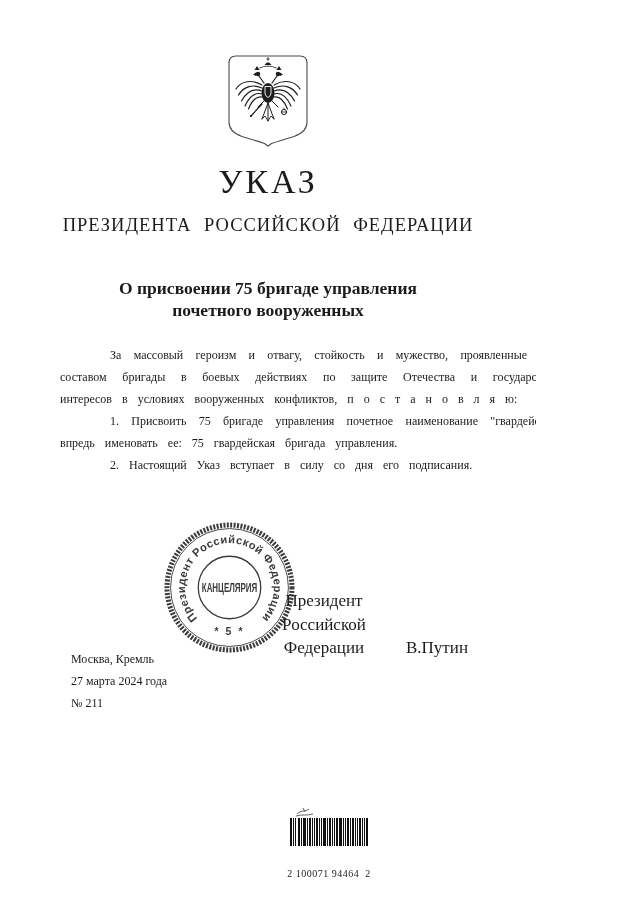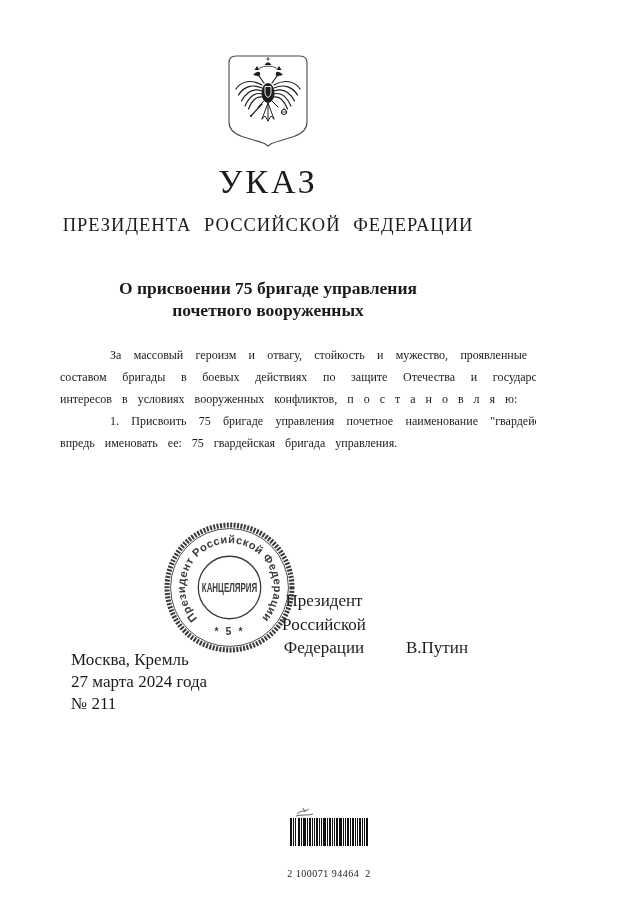--- a/index.html
+++ b/index.html
@@ -33,21 +33,21 @@
     position:absolute;left:242px;top:589px;display:flex;
     font-size:17px;line-height:23.5px;z-index:1;
   }
   .sig-office{width:164px;text-align:center;}
   .sig-name{align-self:flex-end;white-space:nowrap;}
   
   .stamp{position:absolute;left:163px;top:521px;width:133px;height:133px;z-index:3;opacity:.92;}
   
   .footer{
     position:absolute;left:71px;top:649px;
-    font-size:17px;line-height:21.8px;
+    font-size:12px;line-height:21.8px;
   }
   
   .barcode{position:absolute;left:281px;top:806px;width:96px;text-align:center;}
   .ink-mark{position:absolute;left:14px;top:0;}
   .bars{margin-top:12px;}
   .barcode-digits{
     font-size:10px;letter-spacing:.5px;line-height:14px;white-space:pre;margin-top:17px;
   }
 </style>
 </head>
@@ -110,20 +110,21 @@
   <div class="issuer">ПРЕЗИДЕНТА РОССИЙСКОЙ ФЕДЕРАЦИИ</div>
 
   <div class="subject">
     <div>О присвоении 75 бригаде управления</div>
     <div>почетного вооруженных</div>
   </div>
 
   <div class="body-text">
     <p>За массовый героизм и отвагу, стойкость и мужество, проявленные личным составом бригады в боевых действиях по защите Отечества и государственных интересов в условиях вооруженных конфликтов, п&nbsp;о&nbsp;с&nbsp;т&nbsp;а&nbsp;н&nbsp;о&nbsp;в&nbsp;л&nbsp;я&nbsp;ю:</p>
     <p>1. Присвоить 75 бригаде управления почетное наименование "гвардейская" и впредь именовать ее: 75 гвардейская бригада управления.</p>
+    <p>2. Настоящий Указ вступает в силу со дня его подписания.</p>
   </div>
 
   <div class="signature">
     <div class="sig-office">
       <div>Президент</div>
       <div>Российской Федерации</div>
     </div>
     <div class="sig-name">В.Путин</div>
   </div>
 

